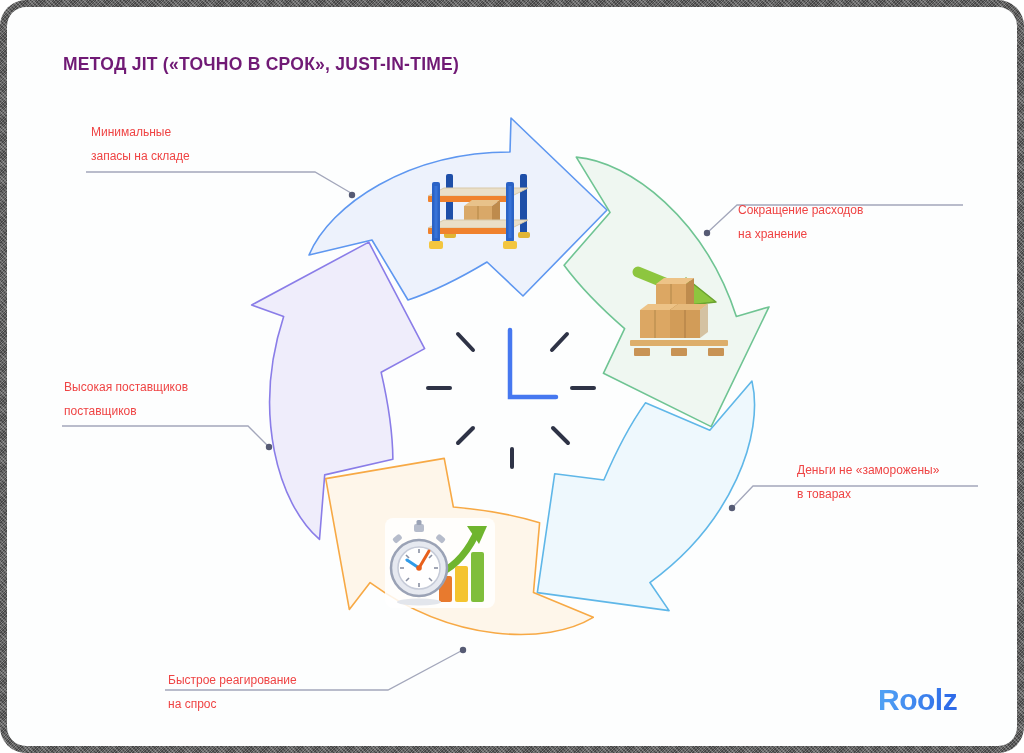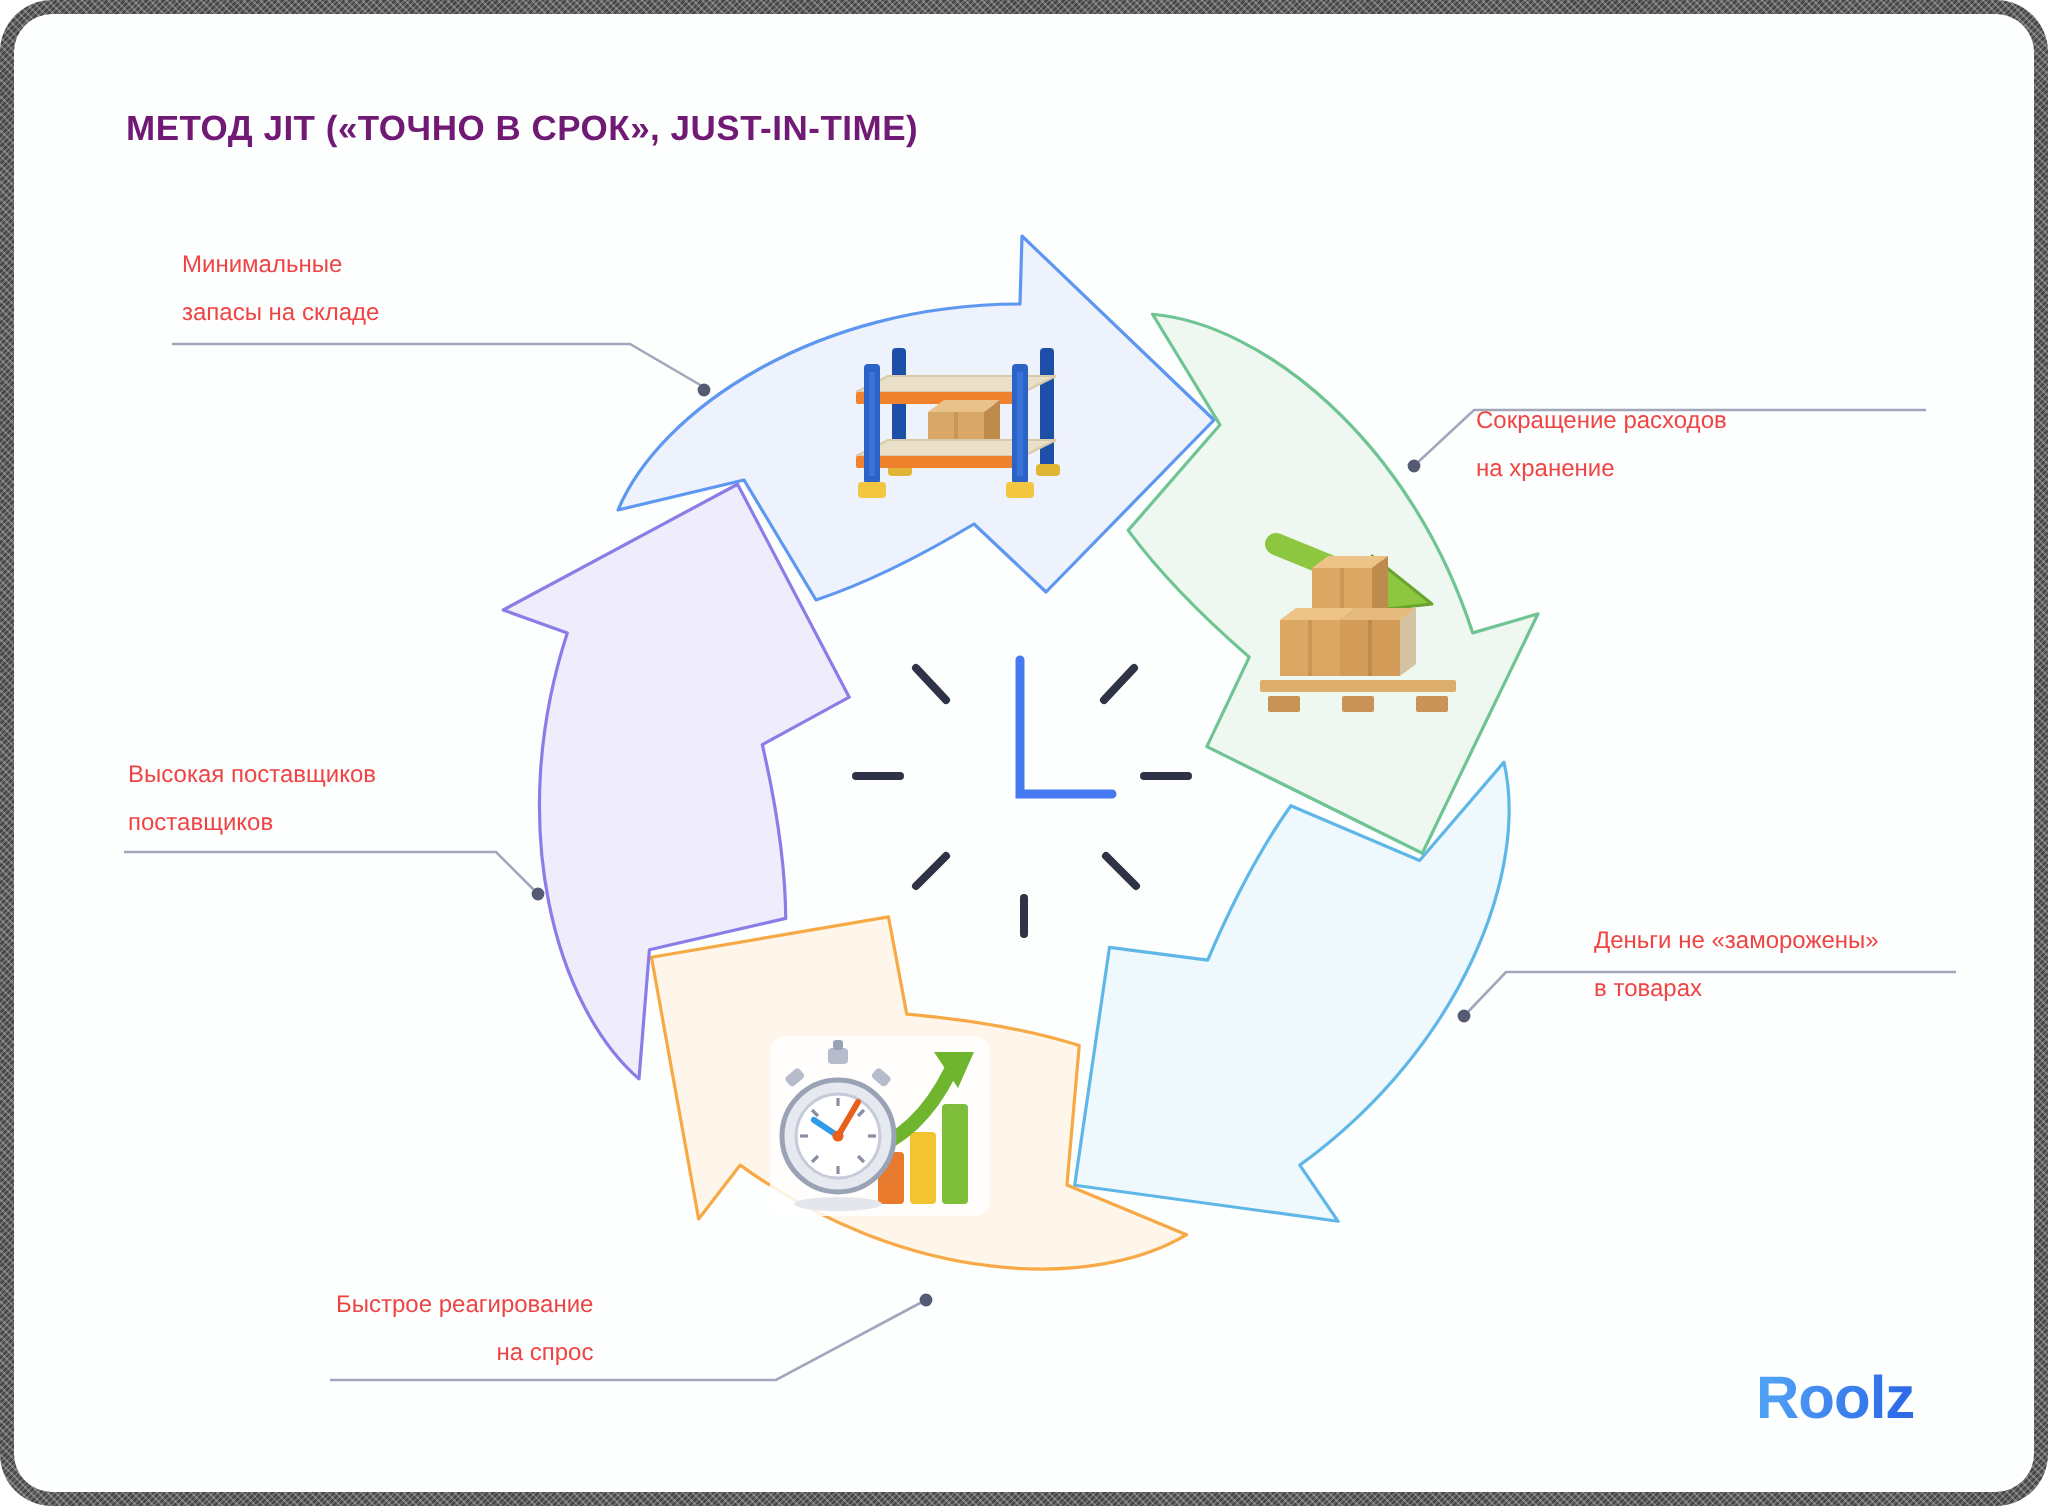--- a/index.html
+++ b/index.html
@@ -25,21 +25,21 @@
   }
   .label{
     position:absolute;
     font-size:12px;line-height:24px;color:#ef4444;
     white-space:pre-line;
   }
   #label-min-stock{left:91px;top:120px;}
   #label-storage-costs{left:738px;top:155px;margin-top:43px;}
   #label-supplier{left:64px;top:375px;}
   #label-money{left:757px;top:458px;margin-left:40px;}
-  #label-fast-response{left:168px;top:640px;text-align:right;}
+  #label-fast-response{left:168px;top:668px;}
   .overlay{position:absolute;left:0;top:0;}
   .icon-svg{position:absolute;}
   #icon-rack{left:422px;top:166px;}
   #icon-boxes{left:626px;top:262px;}
   #icon-stopwatch{left:383px;top:518px;}
   .logo{
     position:absolute;left:878px;top:683px;
     font-size:30px;font-weight:700;letter-spacing:-0.5px;
     background:linear-gradient(100deg,#4FA0F4 10%,#2E6BE8 90%);
     -webkit-background-clip:text;background-clip:text;

